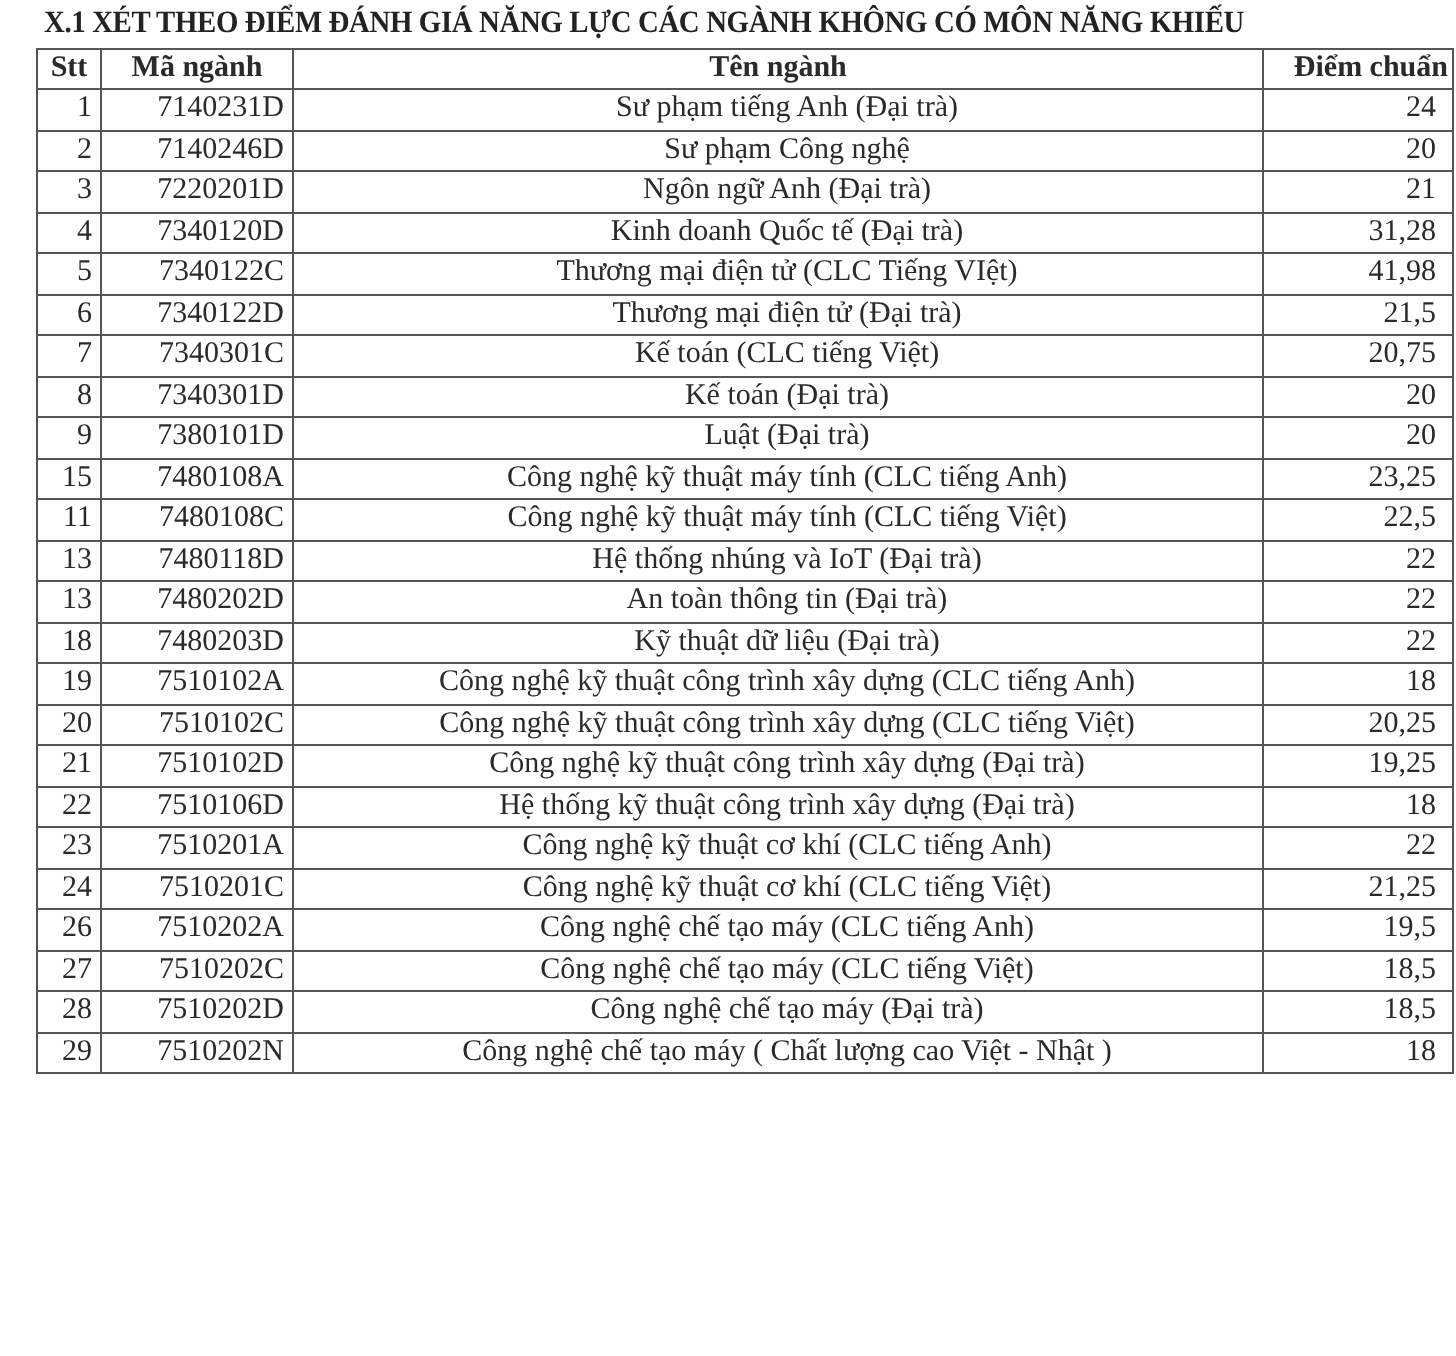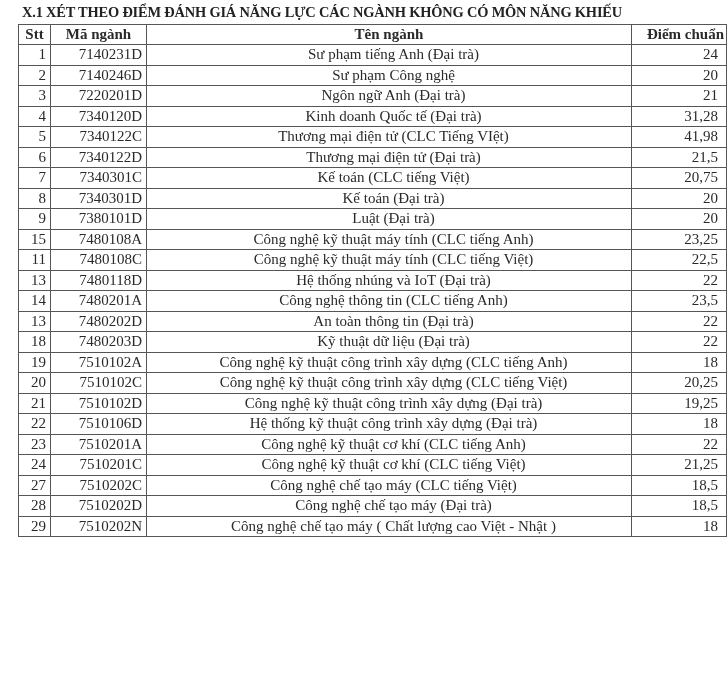--- a/index.html
+++ b/index.html
@@ -109,26 +109,20 @@
         <td class="name">Công nghệ kỹ thuật máy tính (CLC tiếng Việt)</td>
         <td class="score">22,5</td>
       </tr>
       <tr>
         <td class="stt">13</td>
         <td class="code">7480118D</td>
         <td class="name">Hệ thống nhúng và IoT (Đại trà)</td>
         <td class="score">22</td>
       </tr>
       <tr>
-        <td class="stt">14</td>
-        <td class="code">7480201A</td>
-        <td class="name">Công nghệ thông tin (CLC tiếng Anh)</td>
-        <td class="score">23,5</td>
-      </tr>
-      <tr>
         <td class="stt">13</td>
         <td class="code">7480202D</td>
         <td class="name">An toàn thông tin (Đại trà)</td>
         <td class="score">22</td>
       </tr>
       <tr>
         <td class="stt">18</td>
         <td class="code">7480203D</td>
         <td class="name">Kỹ thuật dữ liệu (Đại trà)</td>
         <td class="score">22</td>
@@ -163,20 +157,26 @@
         <td class="name">Công nghệ kỹ thuật cơ khí (CLC tiếng Anh)</td>
         <td class="score">22</td>
       </tr>
       <tr>
         <td class="stt">24</td>
         <td class="code">7510201C</td>
         <td class="name">Công nghệ kỹ thuật cơ khí (CLC tiếng Việt)</td>
         <td class="score">21,25</td>
       </tr>
       <tr>
+        <td class="stt">26</td>
+        <td class="code">7510202A</td>
+        <td class="name">Công nghệ chế tạo máy (CLC tiếng Anh)</td>
+        <td class="score">19,5</td>
+      </tr>
+      <tr>
         <td class="stt">27</td>
         <td class="code">7510202C</td>
         <td class="name">Công nghệ chế tạo máy (CLC tiếng Việt)</td>
         <td class="score">18,5</td>
       </tr>
       <tr>
         <td class="stt">28</td>
         <td class="code">7510202D</td>
         <td class="name">Công nghệ chế tạo máy (Đại trà)</td>
         <td class="score">18,5</td>

